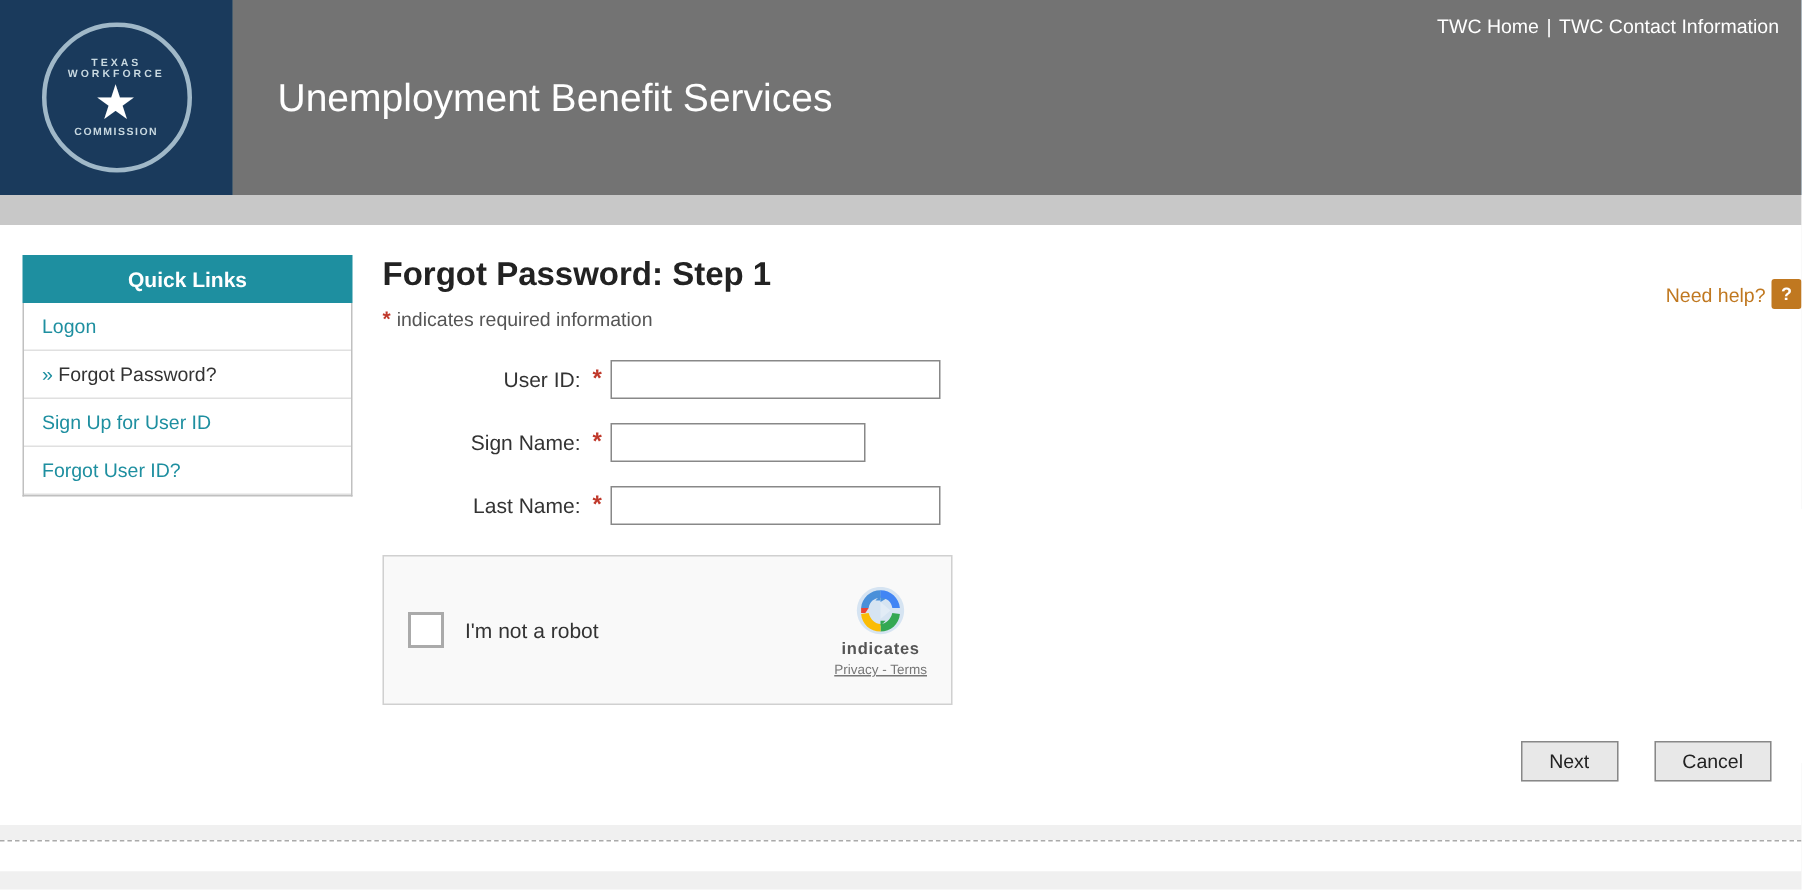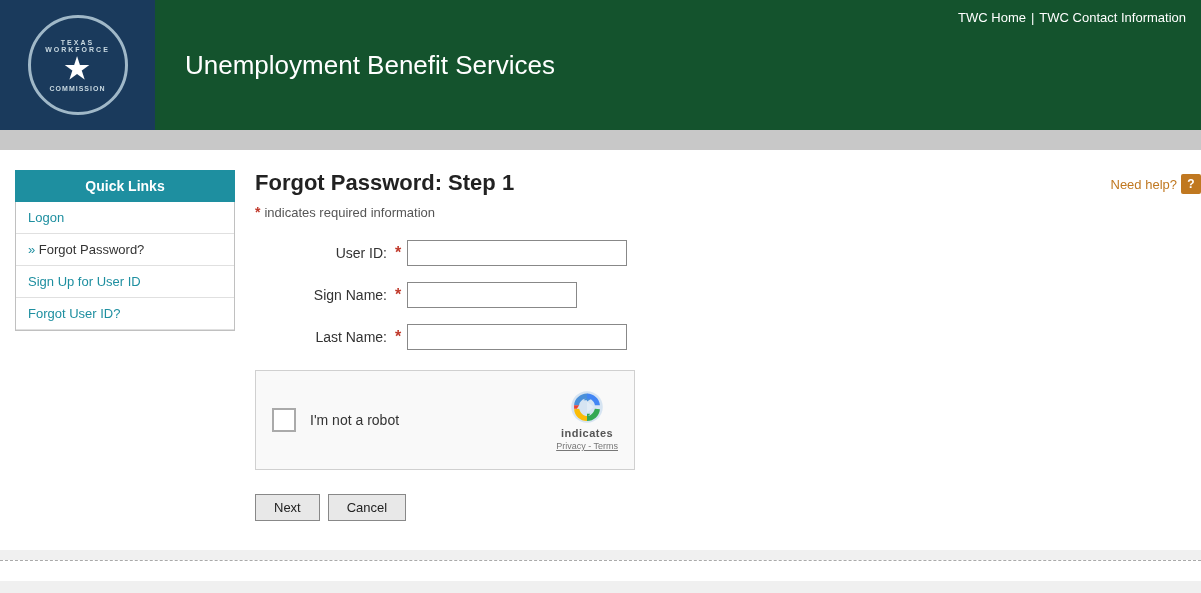--- a/index.html
+++ b/index.html
@@ -48,21 +48,21 @@
       color: #c8d8e0;
       margin-bottom: 2px;
     }
     .logo-text-bottom {
       font-size: 7px;
       letter-spacing: 1px;
       color: #c8d8e0;
       margin-top: 2px;
     }
     .header-title-area {
-      background: #14532d;
+      background: #737373;
       flex: 1;
       display: flex;
       align-items: center;
       padding-left: 30px;
     }
     .header-title {
       color: white;
       font-size: 26px;
       font-weight: normal;
     }
@@ -242,35 +242,37 @@
 
     
     .recaptcha-icon {
       width: 36px;
       height: 36px;
     }
 
     
     .button-row {
       display: flex;
-      gap: 8px;
+      gap: 24px;
+      margin-left: 20px;
+      justify-content: flex-end;
     }
     .btn {
       padding: 5px 18px;
       font-size: 13px;
       border: 1px solid #888;
       background: #e8e8e8;
       cursor: pointer;
       color: #222;
     }
 
     
     .need-help {
       position: absolute;
-      top: 4px;
+      top: 16px;
       right: 0;
       display: flex;
       align-items: center;
       gap: 4px;
     }
     .need-help a {
       color: #c07820;
       text-decoration: none;
       font-size: 13px;
     }

